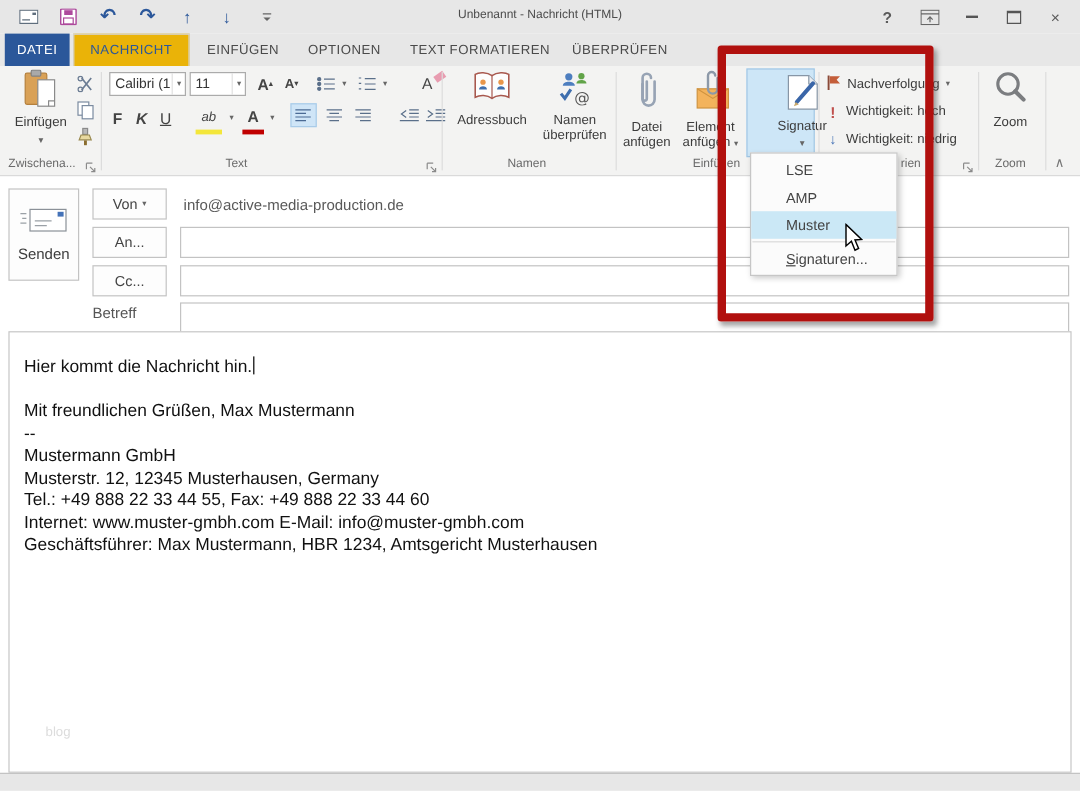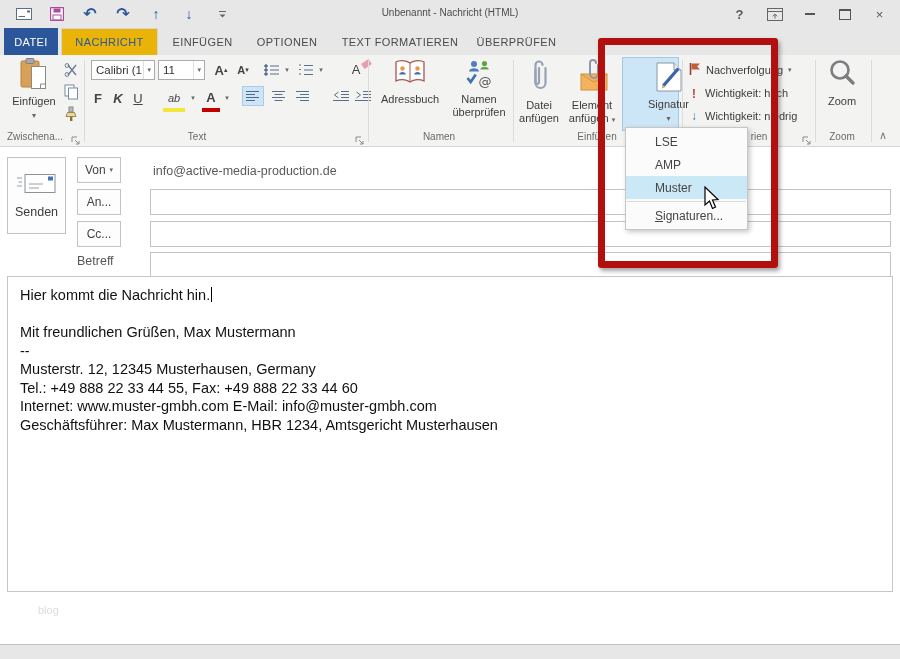--- a/index.html
+++ b/index.html
@@ -53,31 +53,31 @@
   .tagrow{position:absolute;display:flex;align-items:center;gap:5px;font-size:11px;color:#3c3c3c;height:16px;}
   .excl{color:#c0504d;font-weight:bold;font-size:13px;width:12px;text-align:center;}
   .lowarrow{color:#4a76b8;font-weight:bold;font-size:12px;width:12px;text-align:center;}
   .chev-collapse{position:absolute;font-size:11px;color:#777;}
 
   
   #btn-signature{background:#cde6f7;border:1px solid #a3c7e4;box-sizing:border-box;padding-left:36px;}
 
   
   #composehdr{left:0;top:147px;width:900px;height:129px;background:#fff;}
-  .fieldbtn{position:absolute;left:77px;width:44px;height:26px;border:1px solid #c3c3c3;background:#fdfdfd;
+  .fieldbtn{position:absolute;left:77px;width:62px;height:26px;border:1px solid #c3c3c3;background:#fdfdfd;
             display:flex;align-items:center;justify-content:center;font-size:12px;color:#444;box-sizing:border-box;gap:4px;}
   .fieldbox{position:absolute;left:150px;width:741px;height:26px;border:1px solid #c3c3c3;background:#fff;box-sizing:border-box;}
   #send-btn{left:7px;top:10px;width:59px;height:77px;border:1px solid #c3c3c3;background:#fdfdfd;
             display:flex;flex-direction:column;align-items:center;justify-content:center;gap:6px;font-size:12.5px;color:#3c3c3c;box-sizing:border-box;}
   #from-value{left:153px;top:17px;font-size:12.5px;color:#595959;}
   #subject-label{left:77px;top:107px;font-size:12.5px;color:#555;}
 
   
-  #msgbody{left:7px;top:276px;width:886px;height:316px;border:1px solid #c6c6c6;background:#fff;box-sizing:border-box;
-           padding:9px 12px;font-size:14.5px;color:#111;}
+  #msgbody{left:7px;top:276px;width:886px;height:368px;border:1px solid #c6c6c6;background:#fff;box-sizing:border-box;
+           padding:20px 12px;font-size:14.5px;color:#111;}
   .body-line{line-height:18.5px;white-space:pre-wrap;}
   .caret{display:inline-block;width:1px;height:15px;background:#000;vertical-align:-2px;margin-left:1px;}
   #watermark{left:38px;top:604px;font-size:11px;color:#dcdcdc;}
 
   #bottomchrome{left:0;top:644px;width:900px;height:15px;background:#e7e7e7;border-top:1px solid #c3c3c3;box-sizing:border-box;}
 
   
   #redbox{left:598px;top:38px;width:166px;height:216px;border:7px solid #b1100e;border-radius:3px;
           box-shadow:2px 3px 4px rgba(90,90,90,.55);z-index:50;pointer-events:none;}
   #sigmenu{left:625px;top:127px;width:121px;background:#fbfbfb;border:1px solid #c6c6c6;
@@ -455,20 +455,21 @@
     <div class="fieldbox" style="top:74px;"></div>
     <div id="subject-label" class="r">Betreff</div>
     <div class="fieldbox" style="top:105px;"></div>
   </div>
 
   <div id="msgbody" class="r">
       <div class="body-line">Hier kommt die Nachricht hin.<span class="caret"></span></div>
       <div class="body-line">&nbsp;</div>
       <div class="body-line">Mit freundlichen Grüßen, Max Mustermann</div>
       <div class="body-line">--</div>
+      <div class="body-line">Mustermann GmbH</div>
       <div class="body-line">Musterstr. 12, 12345 Musterhausen, Germany</div>
       <div class="body-line">Tel.: +49 888 22 33 44 55, Fax: +49 888 22 33 44 60</div>
       <div class="body-line">Internet: www.muster-gmbh.com E-Mail: info@muster-gmbh.com</div>
       <div class="body-line">Geschäftsführer: Max Mustermann, HBR 1234, Amtsgericht Musterhausen</div>
     </div>
   <div id="watermark" class="r">blog</div>
   <div id="bottomchrome" class="r"></div>
 
   <div id="redbox" class="r"></div>
 

